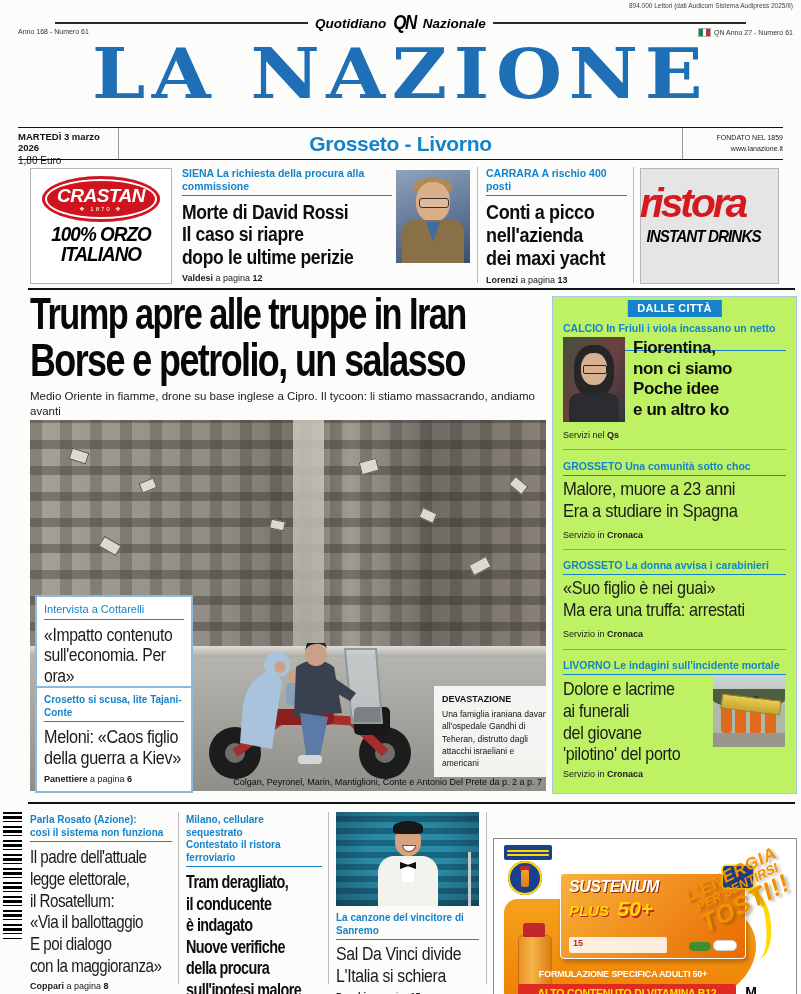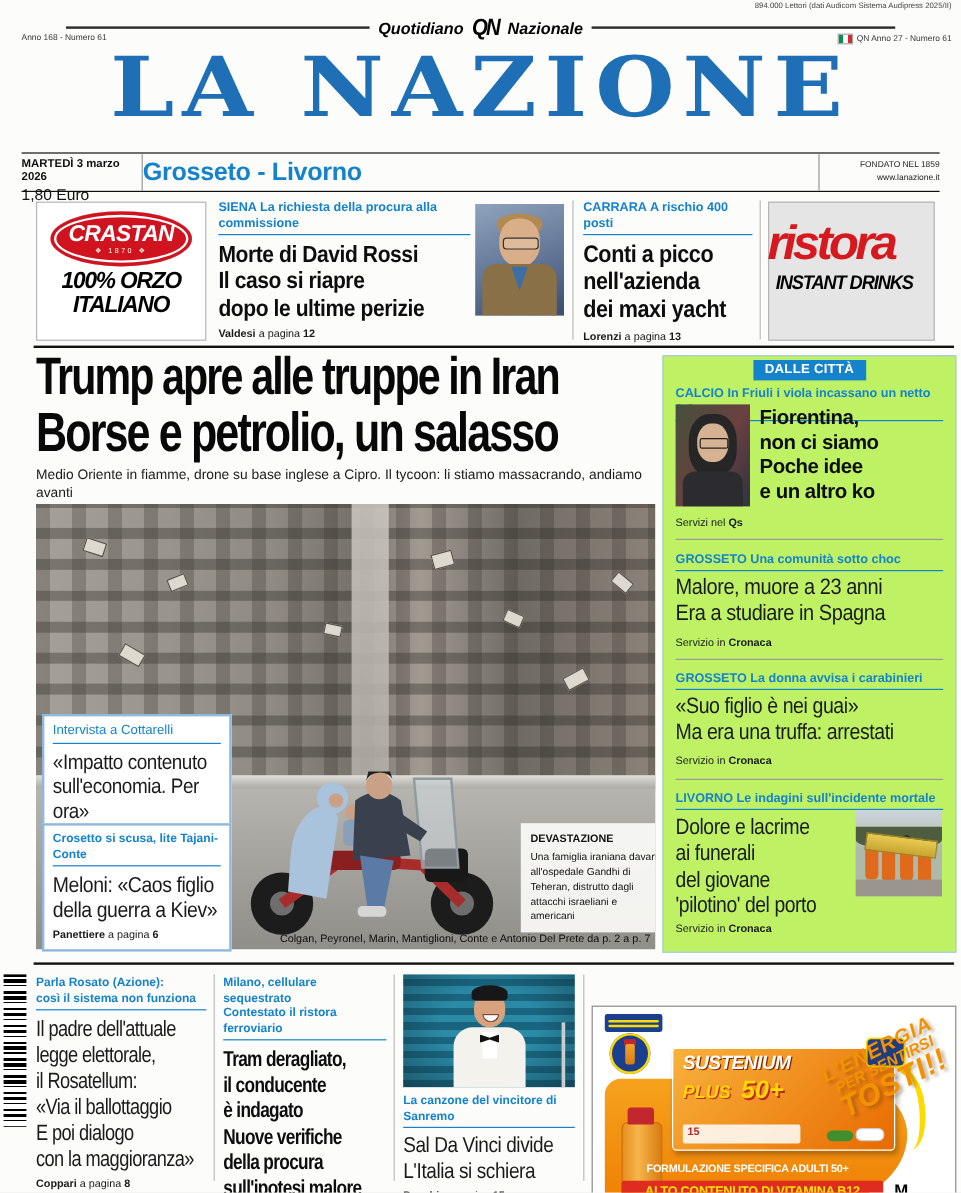--- a/index.html
+++ b/index.html
@@ -21,22 +21,22 @@
 
   .masthead{top:36px;left:0;right:0;text-align:center;font-family:"DejaVu Serif",serif;
             font-weight:bold;font-size:69px;line-height:1.1;color:#1e6fb5;letter-spacing:6px;
             transform:scaleX(1.1);transform-origin:50% 0;}
 
   
   .datebar{top:127px;left:18px;width:765px;height:31px;border-top:1.5px solid #111;
            border-bottom:1.5px solid #111;display:flex;}
   .d-left{width:100px;border-right:1px solid #999;padding-top:3px;}
   .d-date{font-size:9.5px;font-weight:bold;}
-  .d-price{font-size:13px;margin-top:2px;}
-  .d-center{flex:1;}
+  .d-price{font-size:10px;margin-top:2px;}
+  .d-center{flex:1;text-align:center;}
   .d-edition{font-size:21px;font-weight:800;color:#1583cb;line-height:31px;letter-spacing:-0.3px;}
   .d-right{width:100px;border-left:1px solid #999;text-align:right;padding-top:5px;font-size:7px;color:#222;line-height:1.5;}
 
   
   .kick{font-size:10.5px;color:#1583cb;border-bottom:1.5px solid #1583cb;padding-bottom:2px;
         font-weight:600;line-height:1.25;}
   .kick b{font-weight:800;}
   .hl{font-weight:800;color:#0d0d0d;letter-spacing:-0.4px;}
   .hll{font-weight:400;color:#1b1b1b;letter-spacing:-0.4px;}
   .cx{display:inline-block;transform:scaleX(.9);transform-origin:0 0;}

